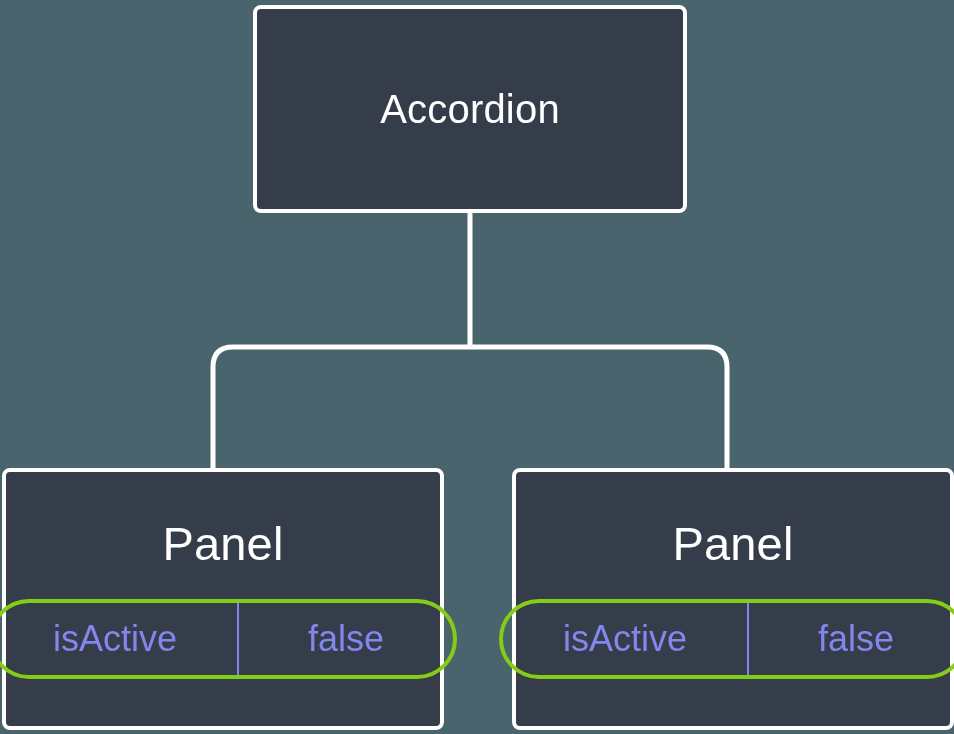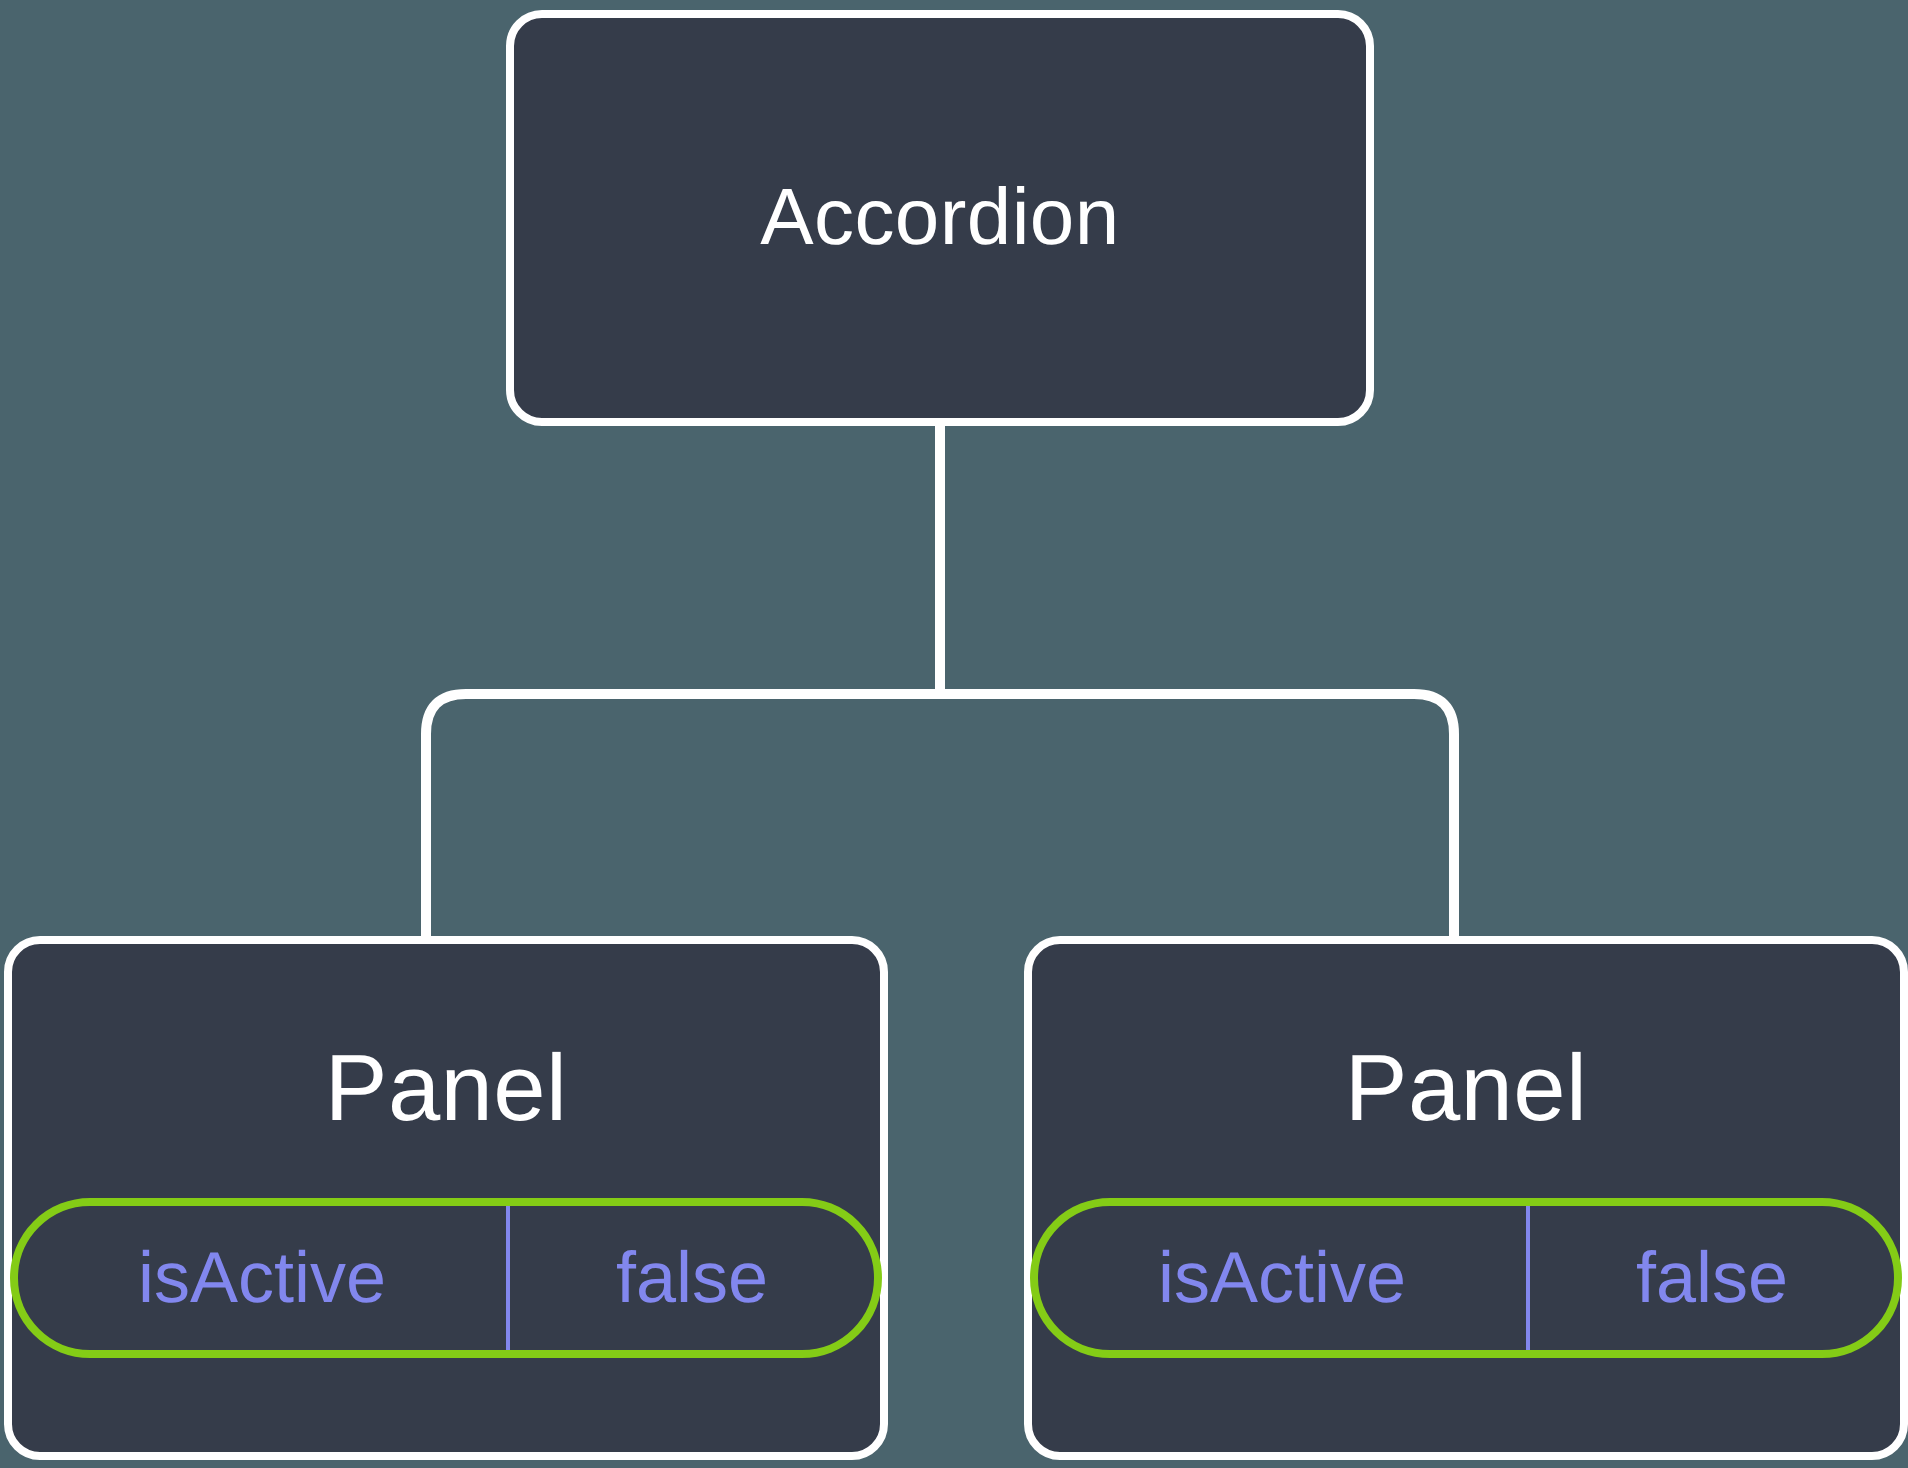--- a/index.html
+++ b/index.html
@@ -26,21 +26,21 @@
     height: 734px;
     pointer-events: none;
   }
 
   
   .node {
     position: absolute;
     box-sizing: border-box;
     background: #353c4a;
     border: 4px solid #ffffff;
-    border-radius: 18px;
+    border-radius: 8px;
     display: flex;
     flex-direction: column;
     align-items: center;
   }
 
   
   .node-root {
     left: 253px;
     top: 5px;
     width: 434px;
@@ -90,21 +90,21 @@
   }
   .pill-divider {
     width: 2px;
     background: #8287ee;
     flex: 0 0 2px;
   }
   .pill-right {
     display: flex;
     align-items: center;
     justify-content: center;
-    padding: 0 32px;
+    padding: 0 48px;
     min-width: 118px;
   }
   .pill-text {
     color: #8287ee;
     font-size: 36px;
     line-height: 1;
     white-space: nowrap;
   }
 </style>
 </head>

